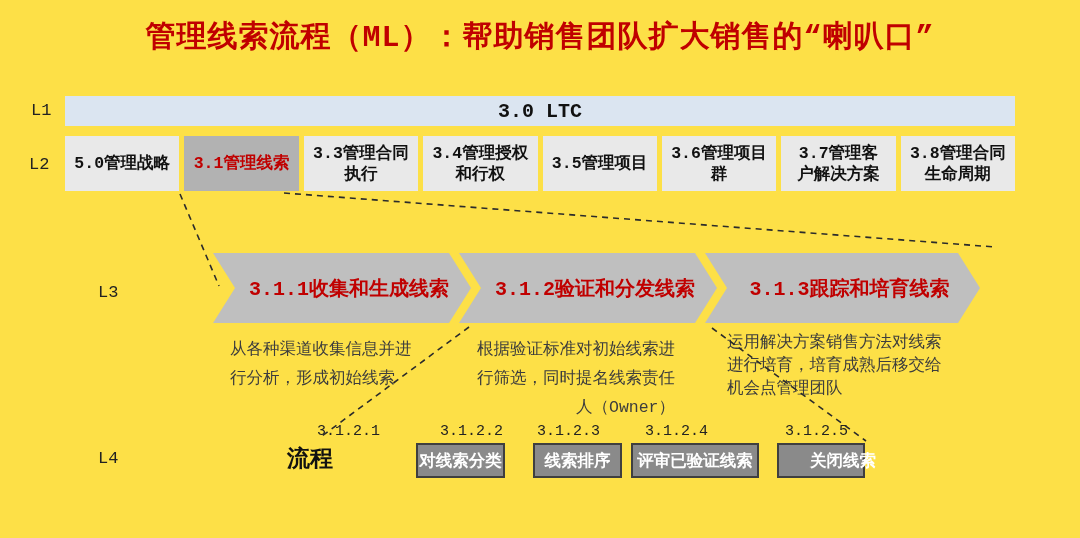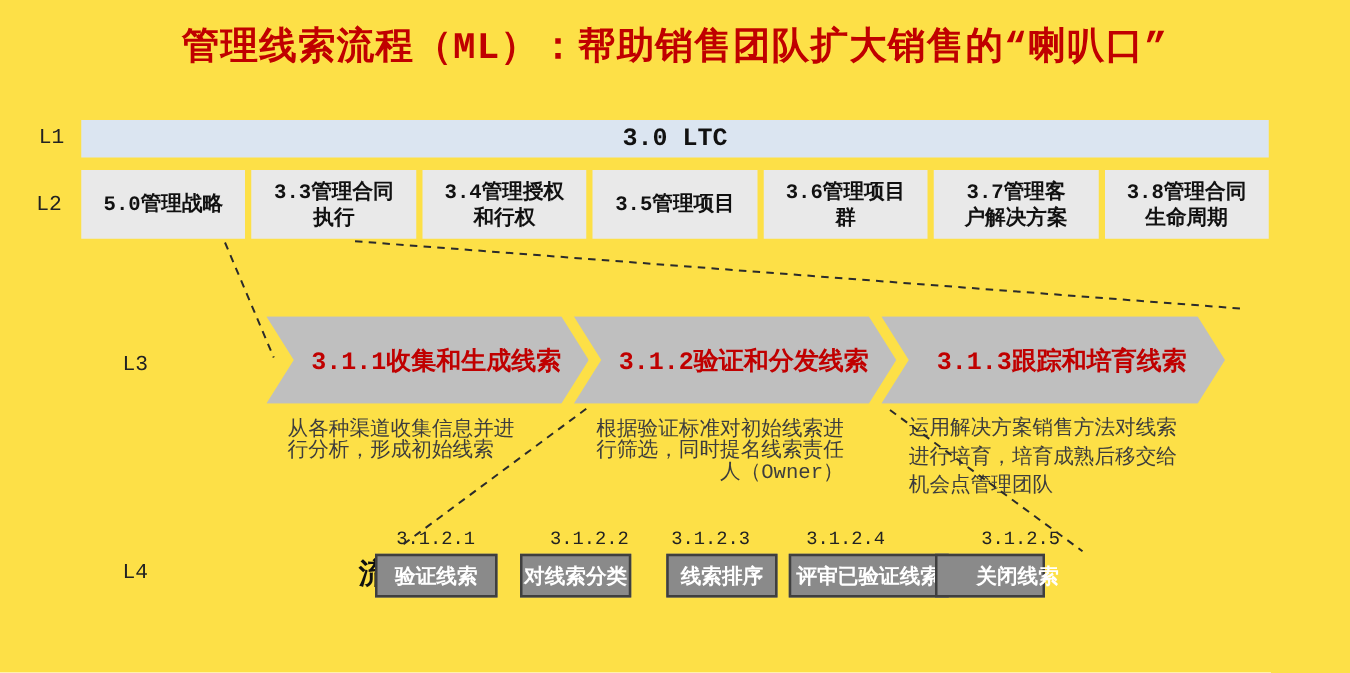--- a/index.html
+++ b/index.html
@@ -40,52 +40,53 @@
   .arrow{
     position:absolute;top:0;height:70px;background:#bfbfbf;
     display:flex;align-items:center;justify-content:center;
     clip-path:polygon(0 0, calc(100% - 22px) 0, 100% 50%, calc(100% - 22px) 100%, 0 100%, 22px 50%);
   }
   .arrow span{font-size:20px;font-weight:bold;color:#c00000;white-space:pre;padding-left:14px;}
   .arrow.a1{left:0;width:258px;}
   .arrow.a2{left:246px;width:258px;}
   .arrow.a3{left:492px;width:275px;}
   
-  .desc{position:absolute;font-size:16.5px;color:#3d3d3d;white-space:pre;line-height:17px;}
+  .desc{position:absolute;font-size:16.5px;color:#3d3d3d;white-space:pre;line-height:29px;}
   .desc.d1{left:230px;top:335px;}
   .desc.d2{left:477px;top:335px;text-align:right;}
   .desc.d3{left:727px;top:331px;line-height:23px;}
   
   .l4code{position:absolute;top:423px;font-size:15px;color:#222;}
   .c1{left:317px;} .c2{left:440px;} .c3{left:537px;} .c4{left:645px;} .c5{left:785px;}
   .l4box{
     position:absolute;top:443px;height:35px;background:#8a8a8a;border:2px solid #3f3f3f;
     box-sizing:border-box;display:flex;align-items:center;justify-content:center;
   }
   .l4box span{color:#ffffff;font-weight:bold;font-size:16.5px;white-space:pre;}
   .b1{left:300px;width:98px;} .b2{left:416px;width:89px;} .b3{left:533px;width:89px;}
-  .b4{left:631px;width:128px;} .b5{left:748px;width:88px;padding-left:44px;}
+  .b4{left:631px;width:128px;} .b5{left:777px;width:88px;padding-left:44px;}
   
   .overlay{position:absolute;left:0;top:0;width:1080px;height:538px;pointer-events:none;}
 </style>
 </head>
 <body>
 
 <div class="stage">
 
   <div class="title">管理线索流程（ML）：帮助销售团队扩大销售的“喇叭口”</div>
 
   <div class="lvl l1">L1</div>
   <div class="l1bar">
     <span>3.0 LTC</span>
   </div>
 
   <div class="lvl l2">L2</div>
   <div class="l2row">
     <div class="l2box">5.0管理战略</div>
+    <div class="l2box hl">3.1管理线索</div>
     <div class="l2box">3.3管理合同
 执行</div>
     <div class="l2box">3.4管理授权
 和行权</div>
     <div class="l2box">3.5管理项目</div>
     <div class="l2box">3.6管理项目
 群</div>
     <div class="l2box">3.7管理客
 户解决方案</div>
     <div class="l2box">3.8管理合同
@@ -116,23 +117,20 @@
 
   <div class="lvl l4">L4</div>
   <div class="rowtitle l4">流程</div>
 
   <div class="l4code c1">3.1.2.1</div>
   <div class="l4code c2">3.1.2.2</div>
   <div class="l4code c3">3.1.2.3</div>
   <div class="l4code c4">3.1.2.4</div>
   <div class="l4code c5">3.1.2.5</div>
 
-  <div class="l4box b1">
-    <span>验证线索</span>
-  </div>
   <div class="l4box b2">
     <span>对线索分类</span>
   </div>
   <div class="l4box b3">
     <span>线索排序</span>
   </div>
   <div class="l4box b4">
     <span>评审已验证线索</span>
   </div>
   <div class="l4box b5">

